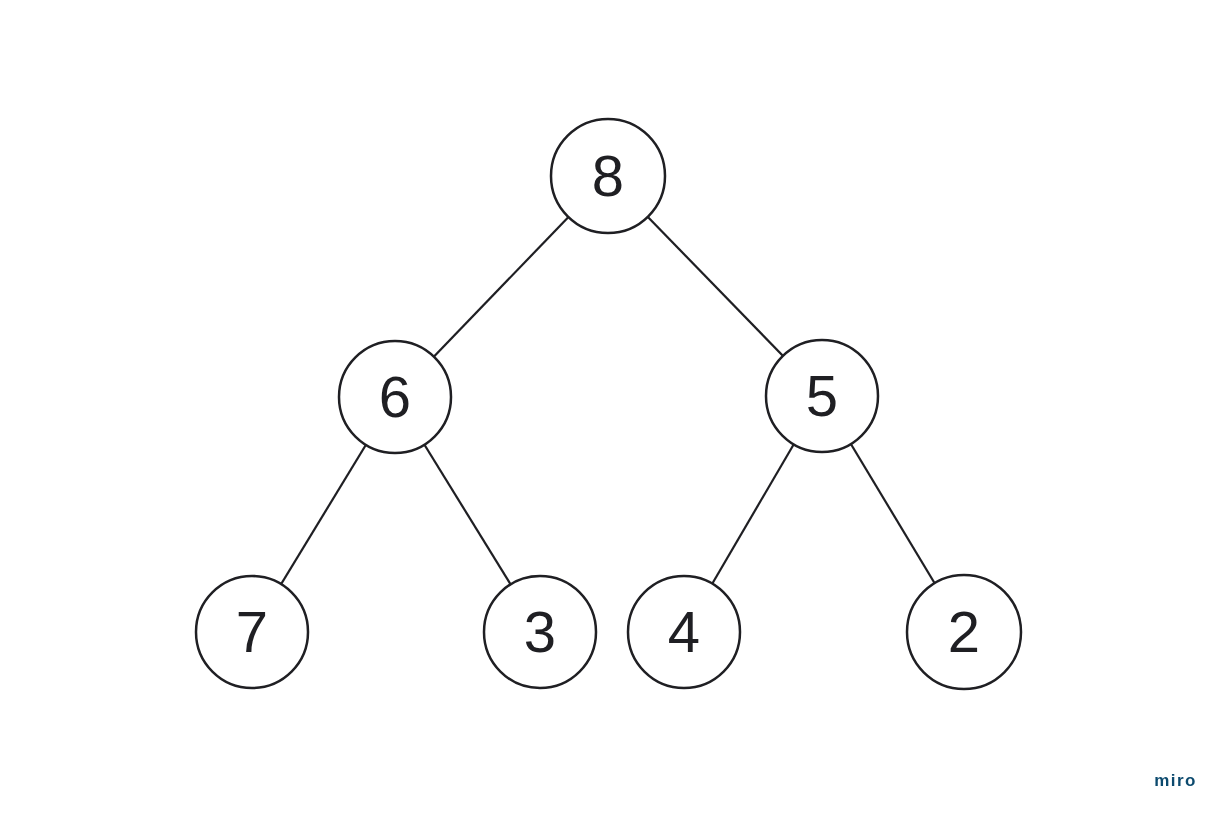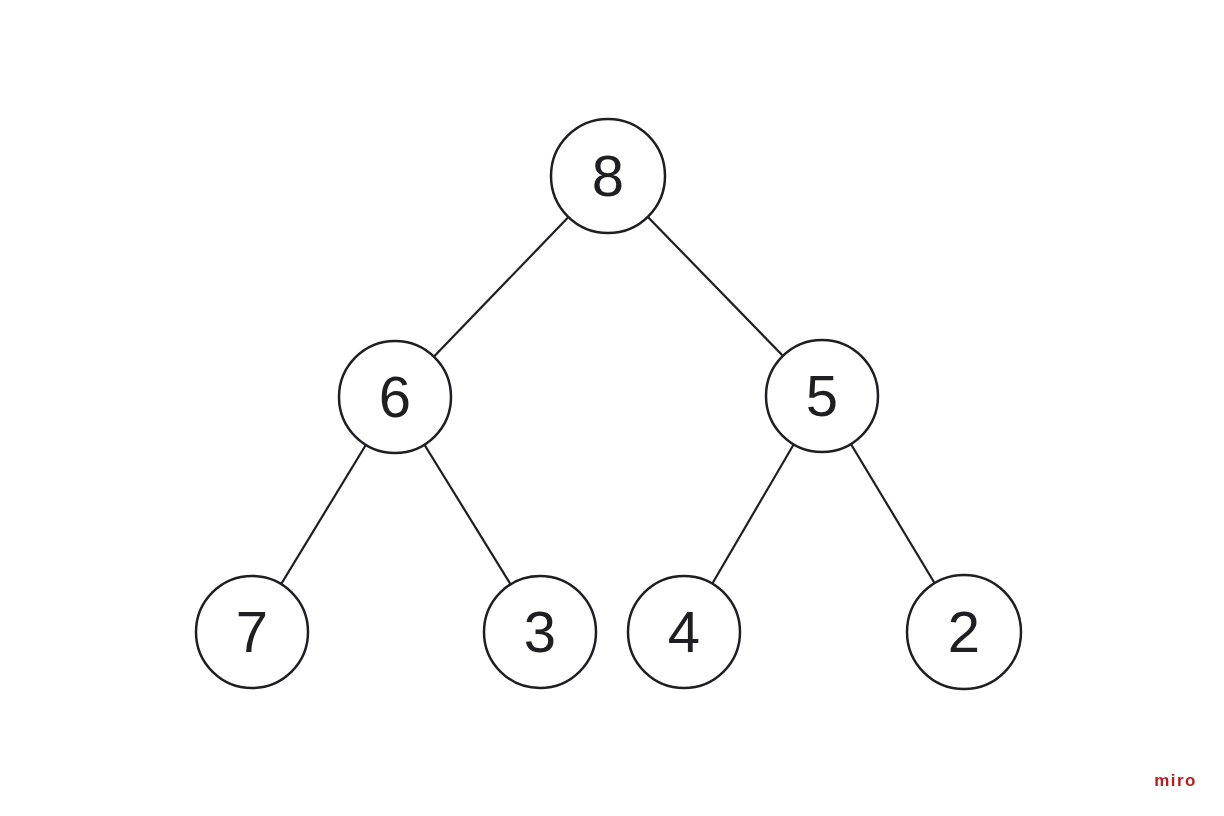--- a/index.html
+++ b/index.html
@@ -33,21 +33,21 @@
   .tree-edge {
     stroke: #1f1f23;
     stroke-width: 2.2px;
   }
   .watermark {
     position: absolute;
     right: 27px;
     bottom: 25px;
     font-size: 17px;
     letter-spacing: 1.5px;
-    color: #b91c1c;
+    color: #0c4a6e;
     font-weight: 600;
     user-select: none;
     margin-top: 44px;
   }
 </style>
 </head>
 <body>
 
 <svg class="board-canvas" width="1224" height="816" viewBox="0 0 1224 816" xmlns="http://www.w3.org/2000/svg">
   <g>

